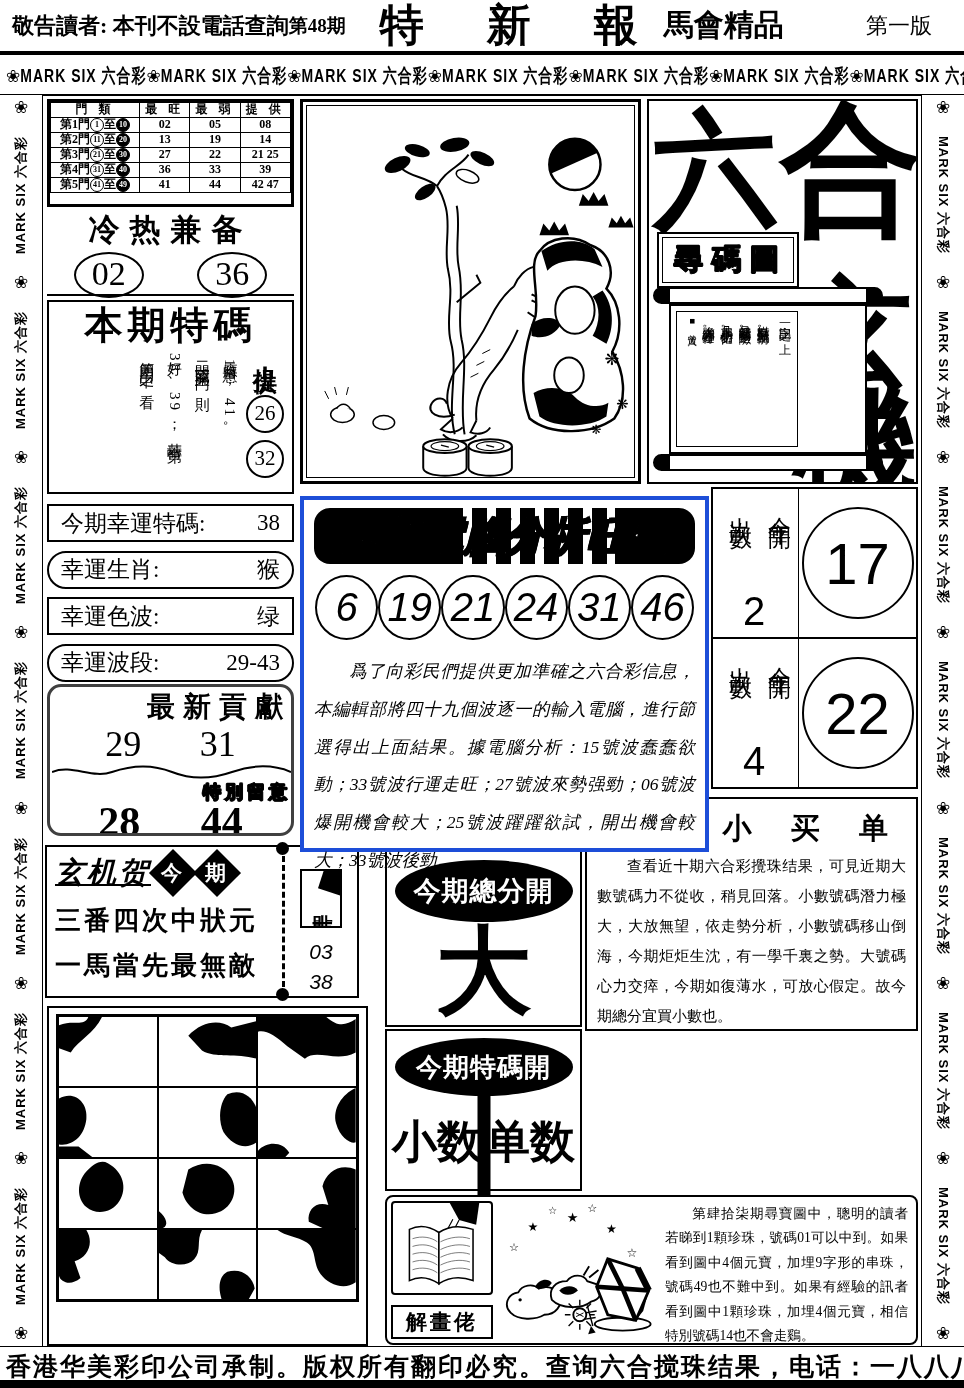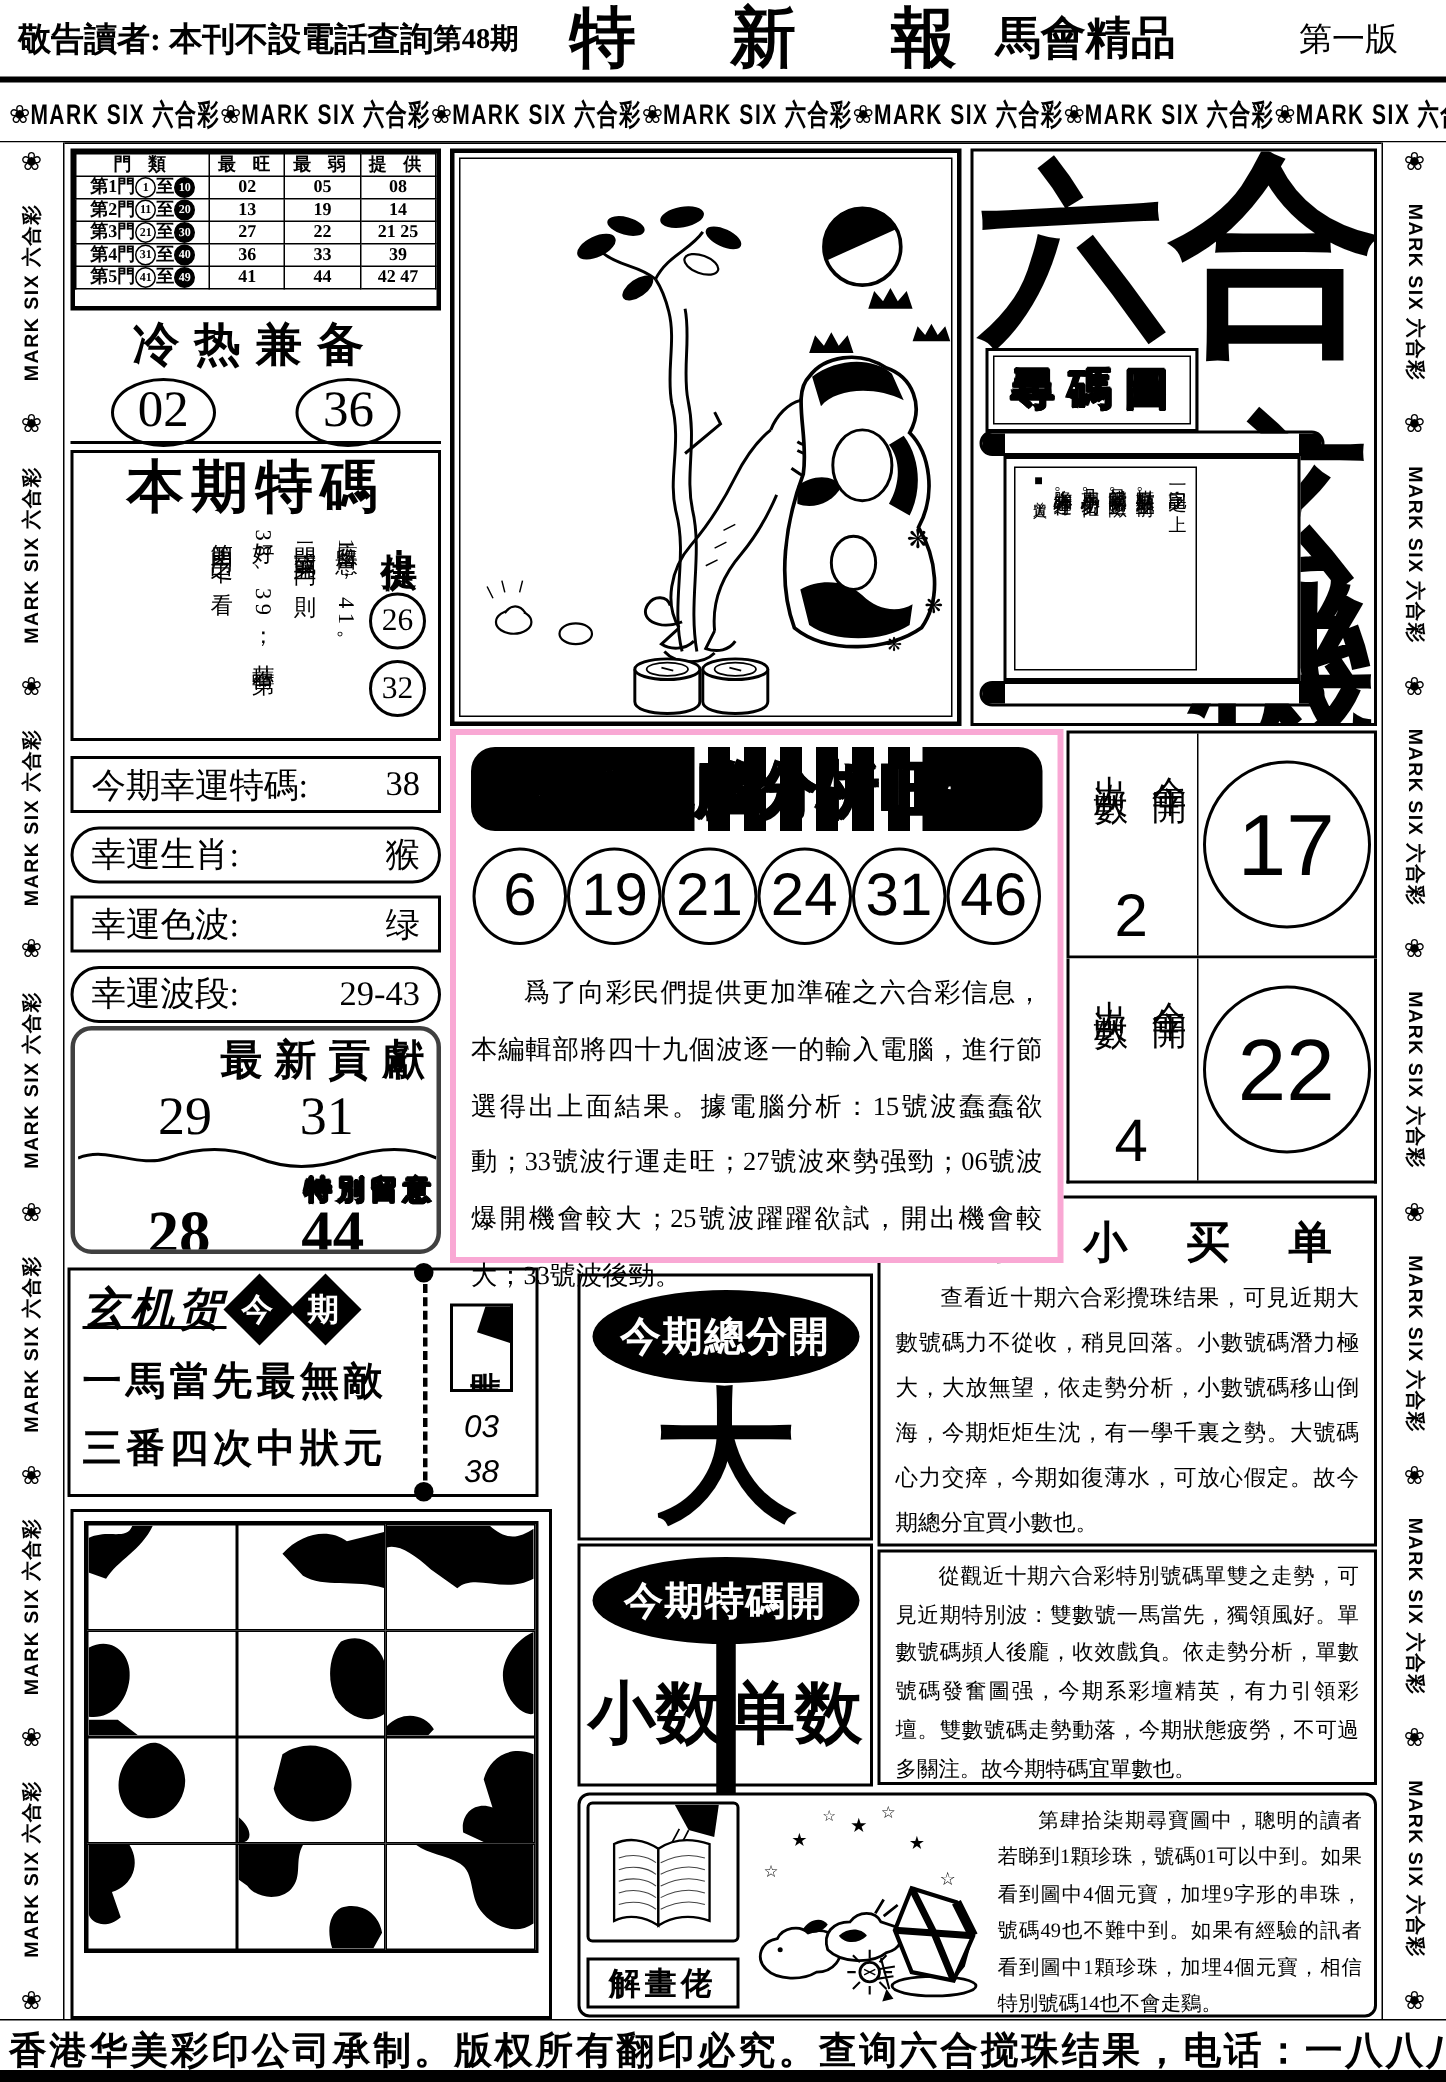--- a/index.html
+++ b/index.html
@@ -130,22 +130,22 @@
   .roller{height:17px;border:2px solid #000;border-radius:9px;box-sizing:border-box;
           background:linear-gradient(90deg,#000 0 15px,#fff 15px calc(100% - 15px),#000 calc(100% - 15px));}
   .paper{margin:0 16px;border:2px solid #000;height:150px;box-sizing:border-box;padding:5px;background:#fff;}
   .paper-in{border:1px solid #000;height:100%;box-sizing:border-box;writing-mode:vertical-rl;
             font-size:12.5px;line-height:1.3;padding:4px 5px;letter-spacing:1px;}
   .scr-intro{font-size:12px;margin-left:5px;}
   .scr-line{margin-left:2px;}
   .scr-sign{font-size:9.5px;margin-left:4px;}
 
   
-  #comp{left:300px;top:486px;width:409px;height:356px;border:4px solid #f9a8d4;box-sizing:border-box;
-        background:#fff;padding:8px 10px;z-index:5;}
+  #comp{left:300px;top:496px;width:409px;height:356px;border:4px solid #1d4ed8;box-sizing:border-box;
+        background:#fff;padding:8px 10px;z-index:5;font-style:italic;}
   .banner{height:56px;background:#000;border-radius:16px;display:flex;align-items:center;
           justify-content:center;position:relative;overflow:hidden;}
   .banner::before{content:"";position:absolute;left:39%;top:0;width:40%;height:100%;
           background:repeating-linear-gradient(90deg,#fff 0 9px,#000 9px 24px);}
   .banner-text{position:relative;font-size:40px;font-weight:bold;color:#fff;-webkit-text-stroke:2px #000;
           text-shadow:1px 1px 0 #000,-1px -1px 0 #000,1px -1px 0 #000,-1px 1px 0 #000;
           letter-spacing:1px;font-family:"Liberation Sans",sans-serif;white-space:nowrap;}
   .comp-nums{display:flex;justify-content:space-between;margin:11px 1px 0;}
   .bigc{width:61px;height:61px;border:2px solid #000;border-radius:50%;font-size:40px;display:flex;
         align-items:center;justify-content:center;font-family:"Liberation Sans",sans-serif;}
@@ -403,22 +403,22 @@
         <span style="display:inline-flex;">
             <span class="diamond">
               <i>今</i>
             </span>
             <span class="diamond">
               <i>期</i>
             </span>
           </span>
       </div>
       <div>
+          <div class="cg-line">三番四次中狀元</div>
           <div class="cg-line">一馬當先最無敵</div>
-          <div class="cg-line">三番四次中狀元</div>
         </div>
     </div>
     <div class="cg-right">
       <div class="tip-box">貼士</div>
       <div class="tip-num">
           <div>03</div>
           <div>38</div>
         </div>
     </div>
   </div>
@@ -638,24 +638,20 @@
   </div>
 
   <div id="sopen" class="abs">
     <div class="ellipse">今期特碼開</div>
     <div class="sopen-vals">
       <span>小数</span>
       <span>单数</span>
     </div>
   </div>
 
-  <div id="sana" class="abs">
-    <div class="hand">從觀近十期六合彩特別號碼單雙之走勢，可見近期特別波：雙數號一馬當先，獨領風好。單數號碼頻人後龐，收效戲負。依走勢分析，單數號碼發奮圖强，今期系彩壇精英，有力引領彩壇。雙數號碼走勢動落，今期狀態疲勞，不可過多關注。故今期特碼宜單數也。</div>
-
-  </div>
 
   <div id="decode" class="abs">
     <div class="dk-left">
       <div class="dk-img">
         <svg viewBox="0 0 96 116">
           <polygon points="58,0 96,0 92,28 70,22" fill="#000"></polygon>
           <path d="M70,22 C64,34 58,44 52,54 L46,66 L42,78 L37,72 C40,63 44,55 48,47 C52,39 58,29 62,21" fill="#fff" stroke="#000" stroke-width="1.5"></path>
           <path d="M46,66 L40,82 M42,70 L36,84" stroke="#000" stroke-width="1.3" fill="none"></path>
           <path d="M6,34 C18,28 32,30 44,38 L44,104 C32,96 18,94 6,100 Z" fill="#fff" stroke="#000" stroke-width="2"></path>
           <path d="M44,38 C56,30 70,28 88,34 L88,100 C72,94 56,96 44,104 Z" fill="#fff" stroke="#000" stroke-width="2"></path>

